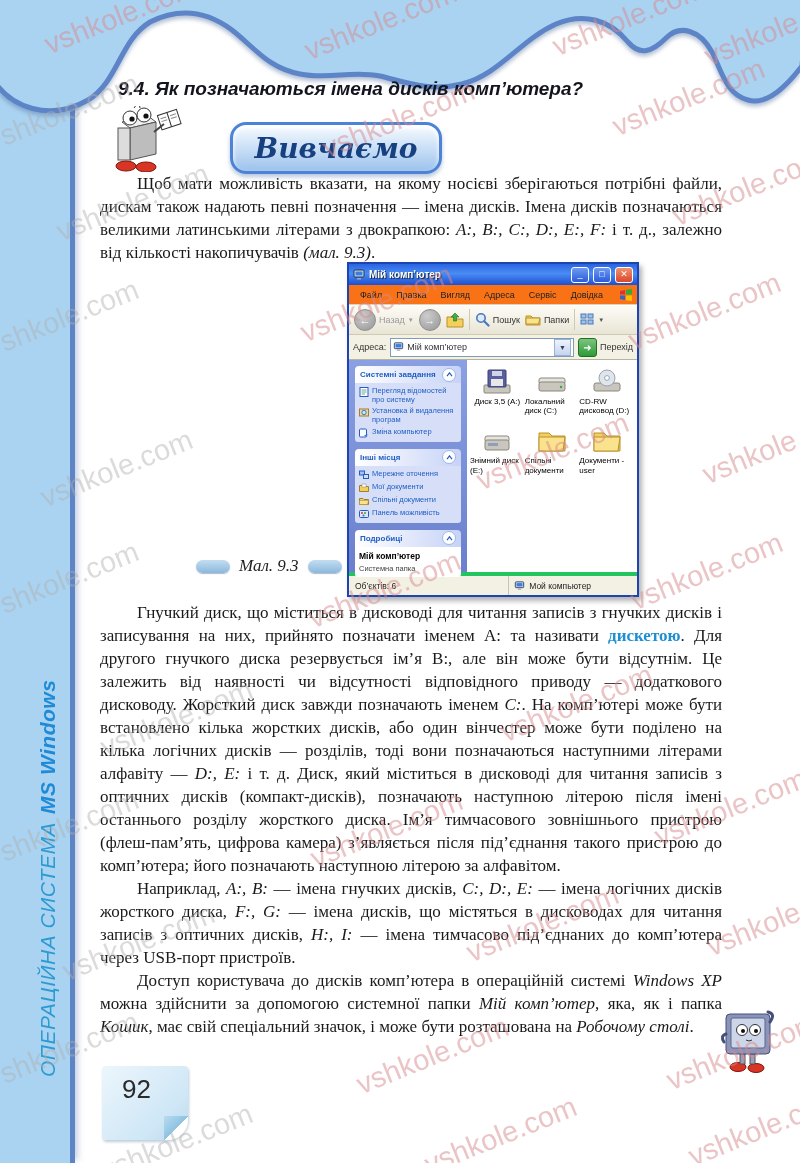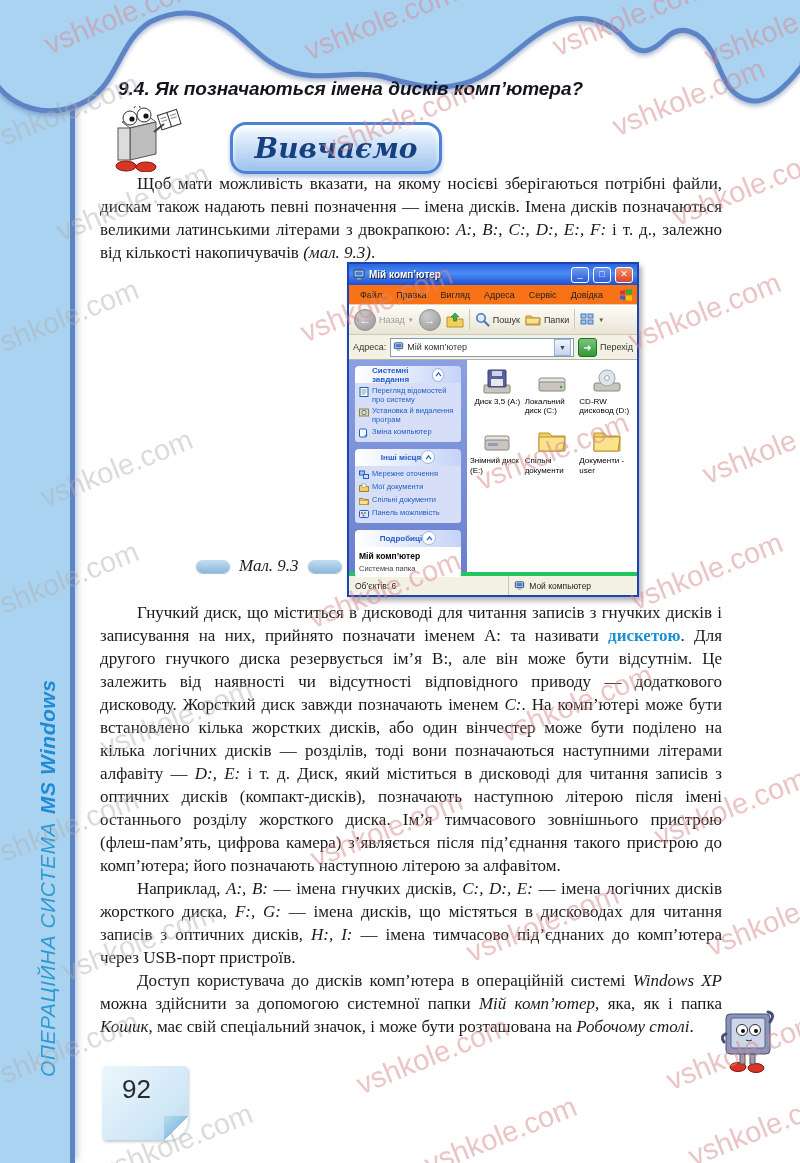--- a/index.html
+++ b/index.html
@@ -88,21 +88,21 @@
              border:1px solid #9ab1d6;display:flex;align-items:center;justify-content:center;
              font-size:7px;color:#345;}
   .gobtn{display:flex;align-items:center;gap:3px;}
   .goicon{width:17px;height:17px;border-radius:3px;border:1px solid #1d7022;color:#fff;font-size:10px;
           background:linear-gradient(180deg,#7cc47f,#2f9a37);display:flex;align-items:center;justify-content:center;}
   .xp-content{height:212px;display:flex;background:#fff;}
   .taskpane{width:118px;background:linear-gradient(180deg,#8aa0e2,#6b80cd);padding:6px 6px;
             box-sizing:border-box;}
   .panel{margin-bottom:7px;}
   .panel-h{height:17px;background:linear-gradient(90deg,#ffffff,#c6d3f7);border-radius:4px 4px 0 0;
-           display:flex;align-items:center;justify-content:center;padding:0 17px;
+           display:flex;align-items:center;justify-content:space-between;padding:0 5px;
            color:#215dc6;font-weight:bold;font-size:8px;}
   .chev{width:12px;height:12px;border-radius:50%;background:#fff;border:1px solid #9fb6e8;
         display:flex;align-items:center;justify-content:center;}
   .panel-b{background:#d6dff7;padding:4px 4px;display:flex;flex-direction:column;gap:3px;
            border-radius:0 0 3px 3px;}
   .panel-b.white{background:#fff;}
   .pitem{display:flex;gap:3px;align-items:flex-start;color:#215dc6;font-size:7.5px;line-height:1.15;}
   .pitem svg{flex:0 0 auto;}
   .det-title{font-size:8.5px;font-weight:bold;color:#000;}
   .det-sub{font-size:7.5px;color:#444;}

